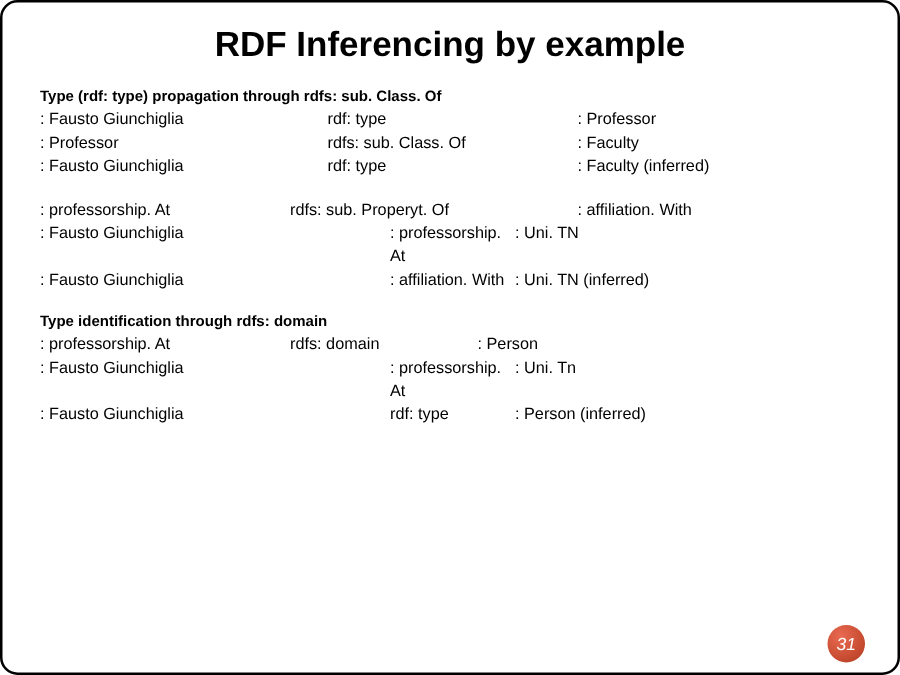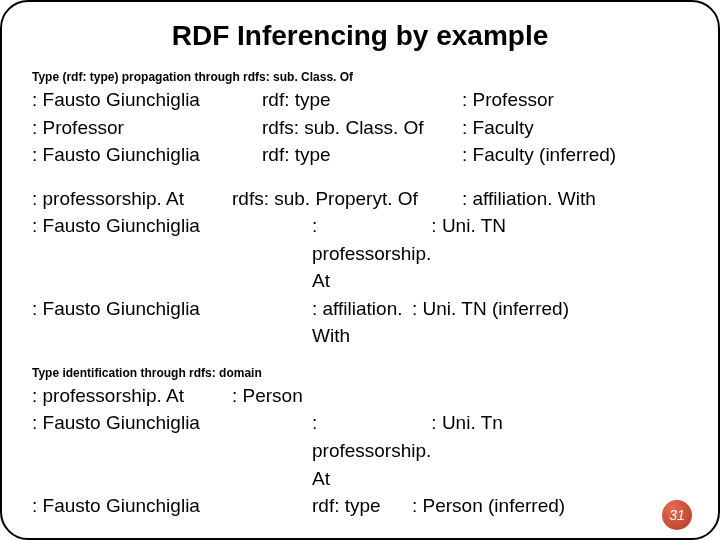--- a/index.html
+++ b/index.html
@@ -7,21 +7,21 @@
     width: 720px;
     height: 540px;
     background: #fff;
     font-family: Arial, Helvetica, sans-serif;
     position: relative;
   }
   .slide {
     width: 720px;
     height: 540px;
     border: 2px solid #000;
-    border-radius: 28px;
+    border-radius: 14px;
     padding: 18px 30px 20px 30px;
     position: relative;
   }
   .title {
     font-size: 28px;
     font-weight: bold;
     text-align: center;
     margin-bottom: 18px;
     padding-left: 60px;
     padding-right: 60px;
@@ -29,21 +29,21 @@
   .section {
     margin-bottom: 16px;
   }
   .section-heading {
     font-size: 12px;
     font-weight: bold;
     margin-bottom: 2px;
   }
   .row {
     display: flex;
-    font-size: 19px;
+    font-size: 13px;
     line-height: 1.45;
   }
   .c1 { flex: 0 0 230px; }
   .c2 { flex: 0 0 200px; }
   .c3 { flex: 1 1 auto; }
   .s2 .c1 { flex: 0 0 200px; }
   .s2 .c2 { flex: 0 0 230px; }
   .s2 .c2b { flex: 0 0 180px; padding-left: 80px; }
   .s3 .c1 { flex: 0 0 200px; }
   .s3 .c2 { flex: 0 0 150px; }
@@ -105,20 +105,21 @@
       <div class="c1">: Fausto Giunchiglia</div>
       <div class="c2b">: affiliation. With</div>
       <div class="c3">: Uni. TN (inferred)</div>
     </div>
   </div>
 
   <div class="section s3">
     <div class="section-heading">Type identification through rdfs: domain</div>
     <div class="row">
       <div class="c1">: professorship. At</div>
+      <div class="c2">rdfs: domain</div>
       <div class="c3">: Person</div>
     </div>
     <div class="row">
       <div class="c1">: Fausto Giunchiglia</div>
       <div class="c2b">: professorship. At</div>
       <div class="c3">: Uni. Tn</div>
     </div>
     <div class="row">
       <div class="c1">: Fausto Giunchiglia</div>
       <div class="c2b">rdf: type</div>

